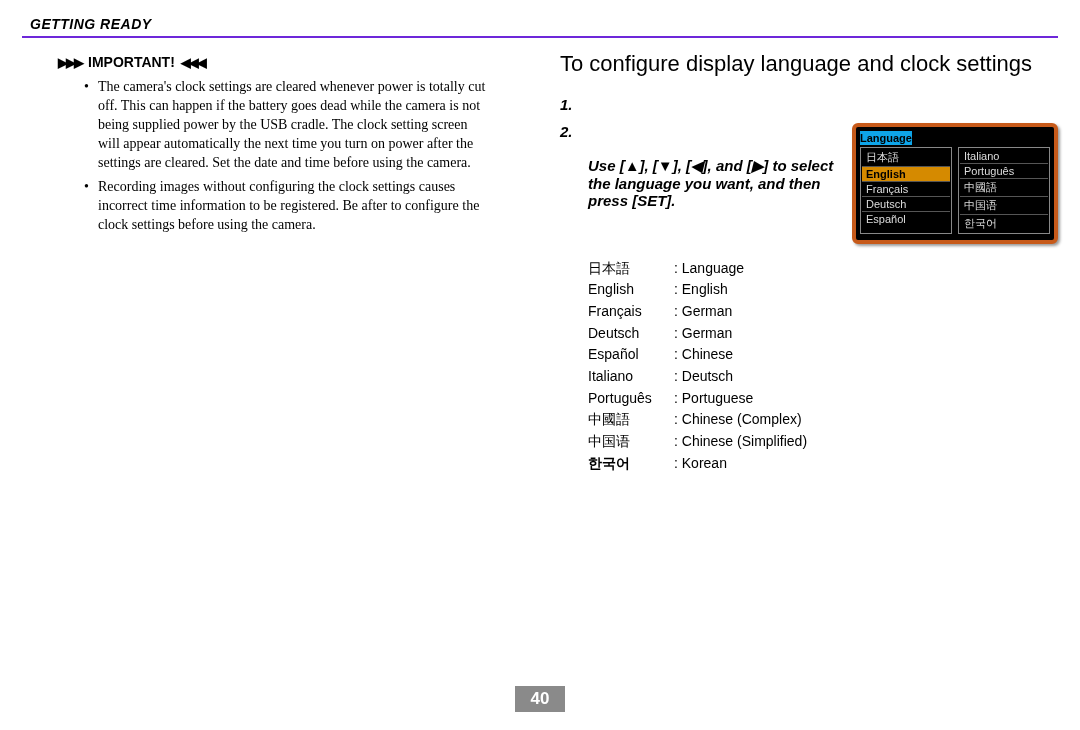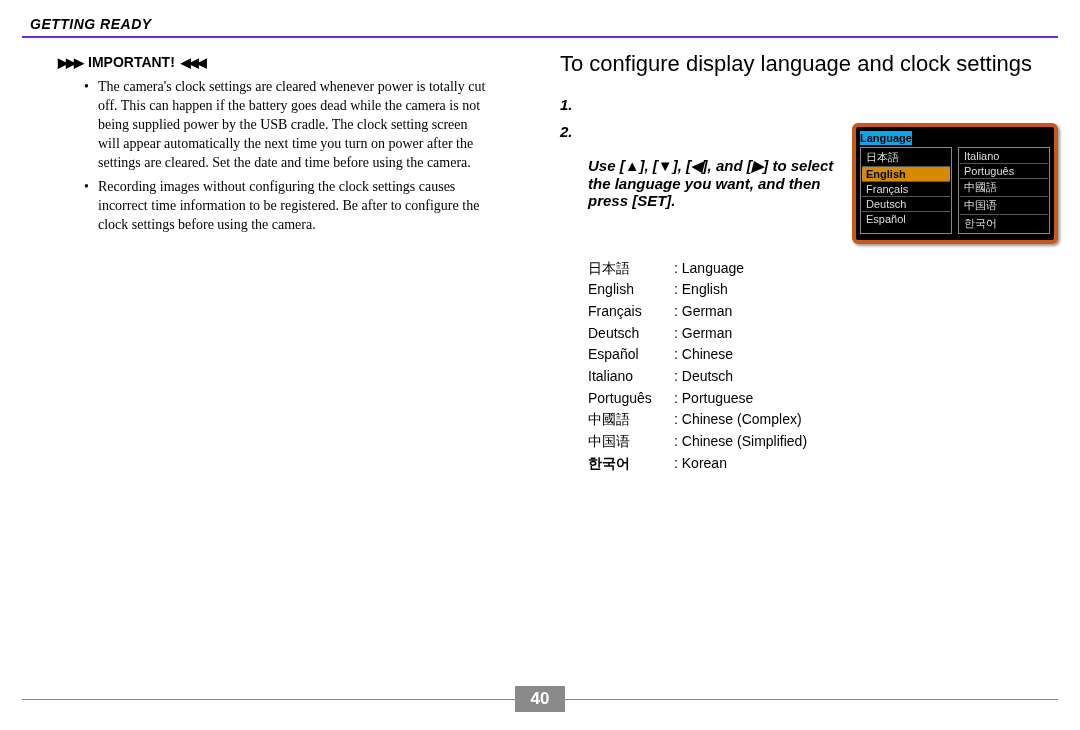--- a/index.html
+++ b/index.html
@@ -70,21 +70,21 @@
   .lang-row.sel{background:#d58a00;color:#000;font-weight:bold;}
   .lang-table{
     margin:14px 0 0 28px;font-size:14px;line-height:1.55;
   }
   .lang-table .row{display:flex;}
   .lang-table .n{width:86px;}
   .lang-table .n.bold{font-weight:bold;}
   .lang-table .d{}
   .footer{
     position:absolute;left:22px;right:22px;bottom:18px;
-    display:flex;align-items:center;
+    display:flex;align-items:center;flex-direction:column;
   }
   .footer .rule{flex:1;height:1px;background:#888;}
   .footer .pg{
     background:#8a8a8a;color:#fff;font-weight:bold;font-size:17px;
     padding:3px 16px;margin:0 0px;
   }
 </style>
 </head>
 <body>
 

